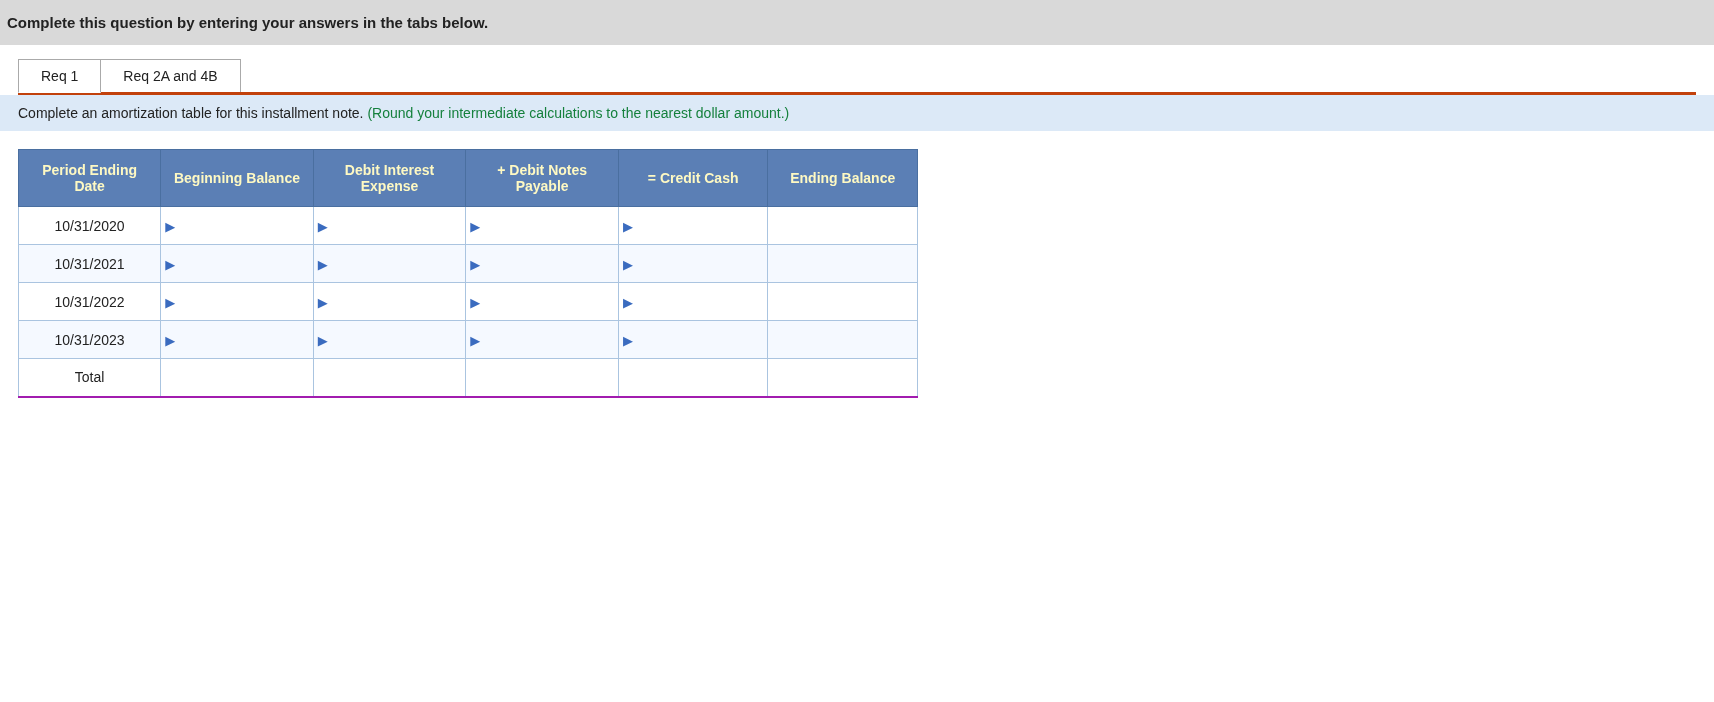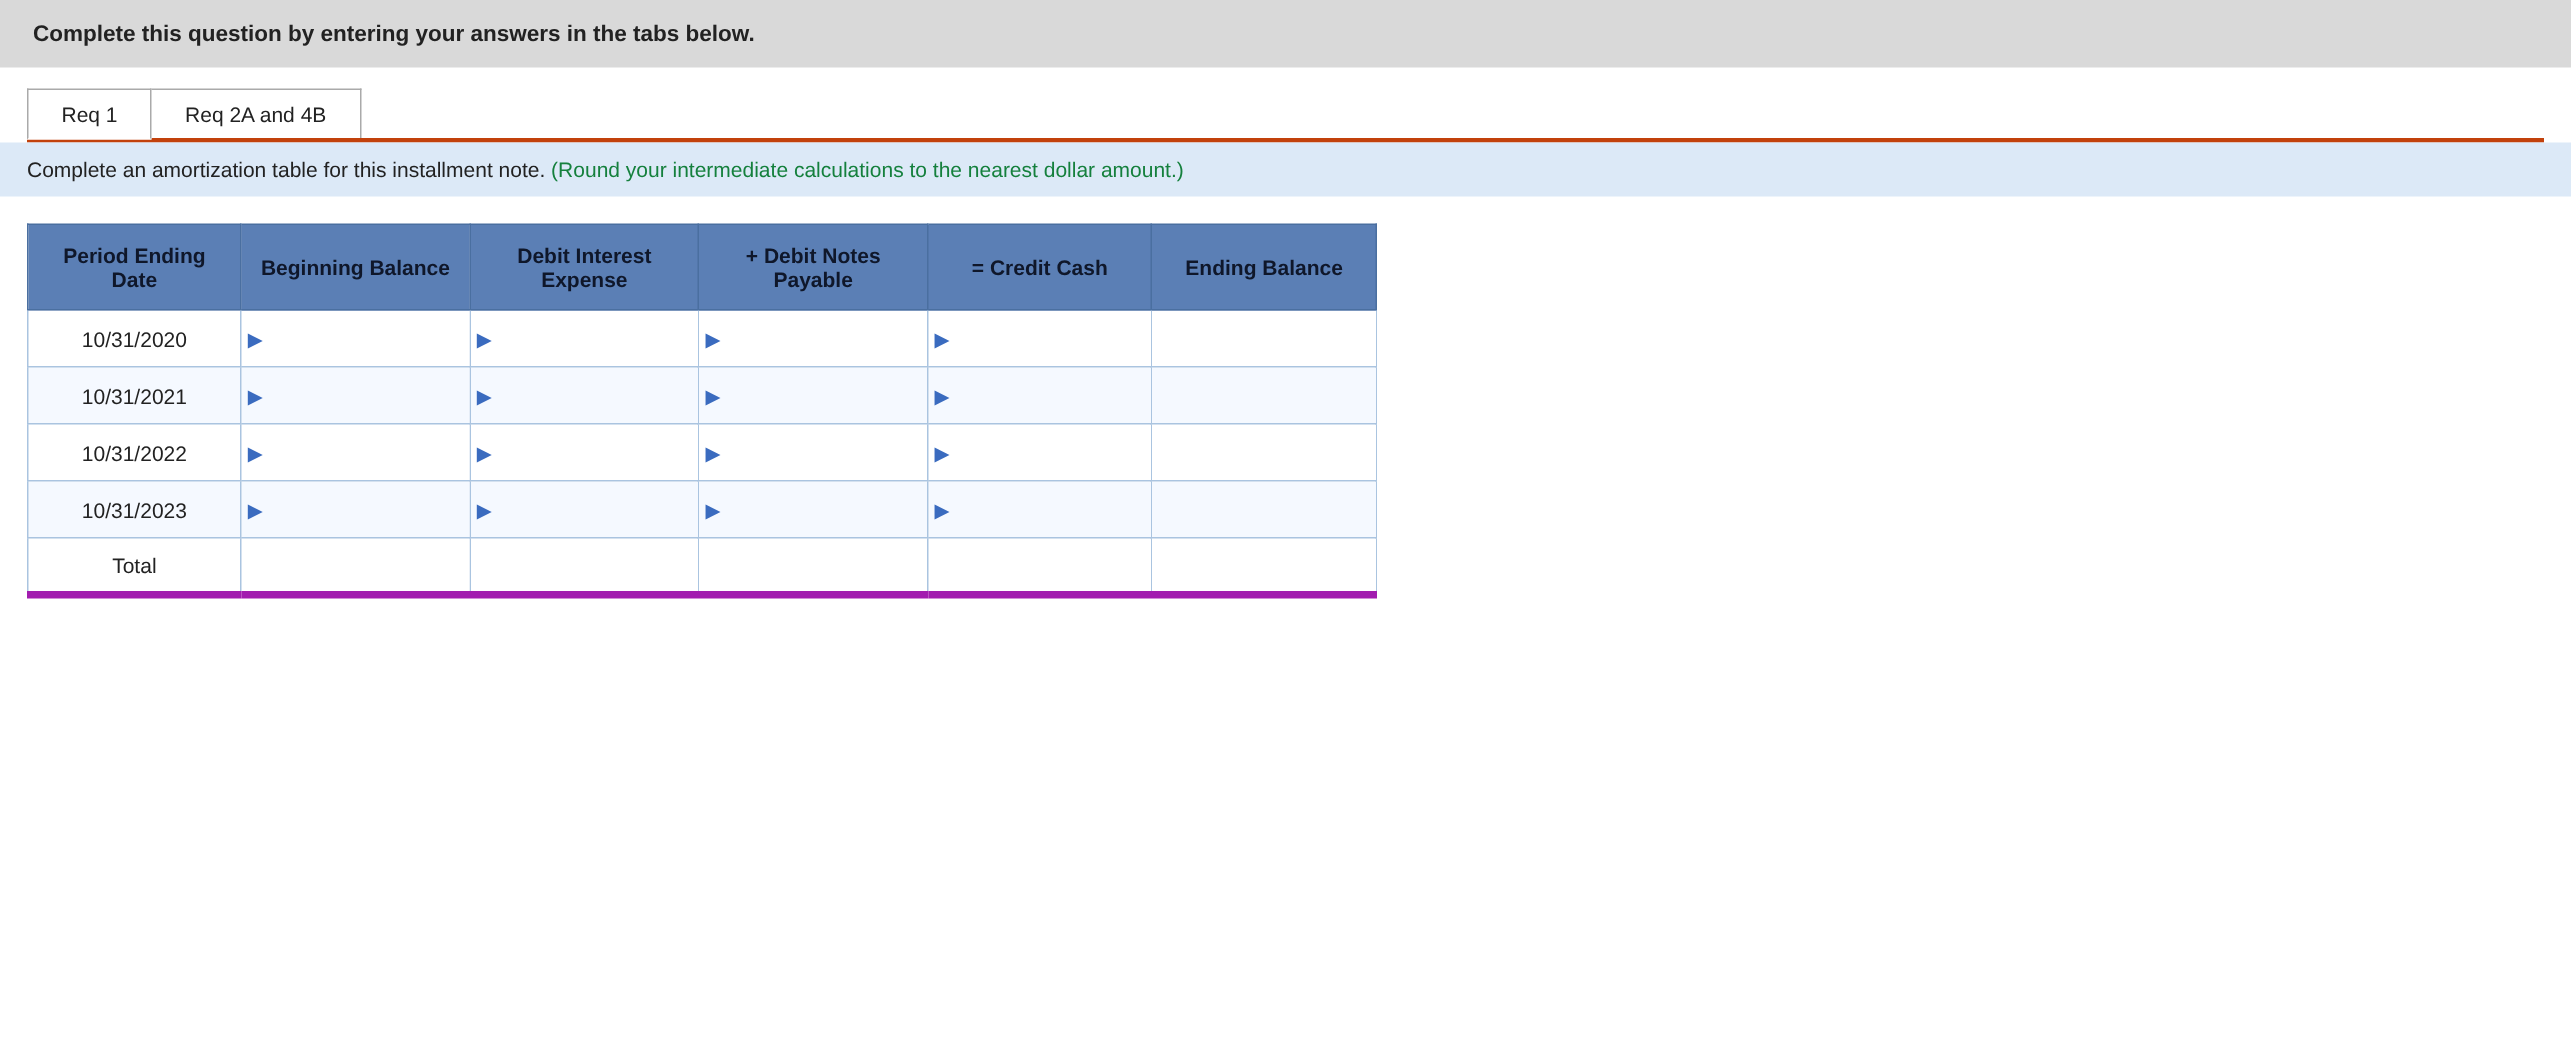--- a/index.html
+++ b/index.html
@@ -7,21 +7,21 @@
       font-family: Arial, sans-serif;
       font-size: 14px;
       background: #fff;
       color: #222;
       width: 1714px;
       min-height: 702px;
     }
 
     .instruction-bar {
       background: #d9d9d9;
-      padding: 14px 22px;
+      padding: 14px 7px;
       font-weight: bold;
       font-size: 15px;
     }
 
     .tabs-container {
       display: flex;
       margin: 14px 18px 0 18px;
       border-bottom: 3px solid #c2410c;
     }
 
@@ -62,21 +62,21 @@
       margin: 18px 18px;
     }
 
     table {
       border-collapse: collapse;
       width: 900px;
     }
 
     thead tr th {
       background: #5b7fb5;
-      color: #0f172a;
+      color: #fef9c3;
       font-weight: bold;
       padding: 12px 10px;
       border: 1px solid #4a6fa0;
       text-align: center;
       font-size: 14px;
       vertical-align: middle;
     }
 
     tbody tr td {
       border: 1px solid #aac4e0;
@@ -118,21 +118,21 @@
       height: 100%;
       border: none;
       outline: none;
       padding: 6px 6px 6px 18px;
       font-size: 14px;
       background: transparent;
       min-width: 140px;
     }
 
     tbody tr:last-child td {
-      border-bottom: 5px solid #a21caf;
+      border-bottom: 2px solid #a21caf;
     }
 
     tbody tr:nth-child(even) td {
       background: #f5f9ff;
     }
     tbody tr:nth-child(even) .input-cell {
       background: #f5f9ff;
     }
 
     .col-period { width: 150px; }

